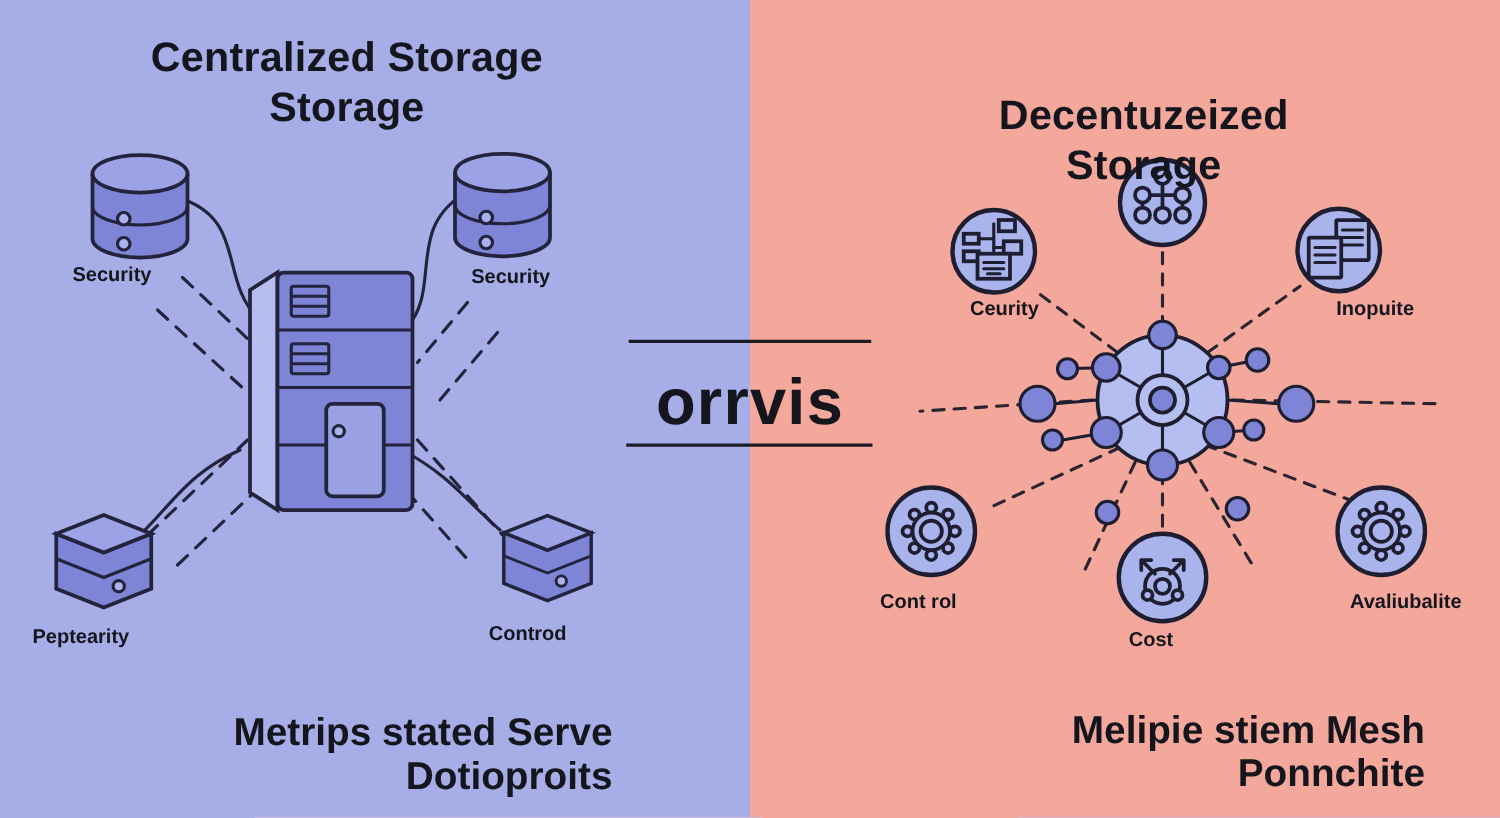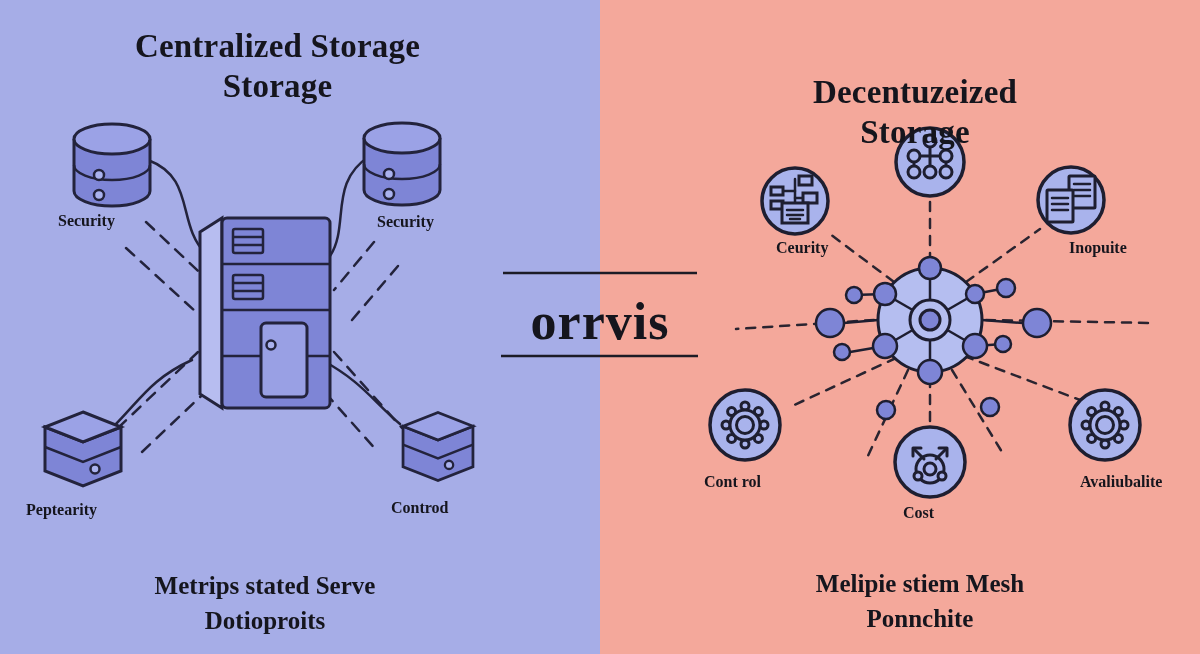--- a/index.html
+++ b/index.html
@@ -7,24 +7,24 @@
     --icon-fill:#7e85d6; --icon-fill-light:#a9b3ec; --hub-fill:#b5bef0;
     --outline:#23233c; --outline2:#1e1e30; --dash-right:#2a2430;
   }
   *{margin:0;padding:0;box-sizing:border-box;}
   body{font-family:"Liberation Sans",sans-serif;}
   .canvas{position:relative;width:1200px;height:654px;overflow:hidden;background:var(--left-bg);}
   .half{position:absolute;top:0;height:654px;}
   .half.left{left:0;width:600px;background:var(--left-bg);}
   .half.right{left:600px;width:600px;background:var(--right-bg);}
   svg.overlay{position:absolute;left:0;top:0;}
-  .txt{position:absolute;color:var(--text);font-weight:bold;white-space:nowrap;font-family:Liberation Serif, serif;}
+  .txt{position:absolute;color:var(--text);font-weight:bold;white-space:nowrap;}
   .title{font-size:33px;line-height:40px;text-align:center;letter-spacing:.2px;}
   .lbl{font-size:16px;}
-  .caption{font-size:25px;line-height:35px;text-align:center;}
+  .caption{font-size:31px;line-height:35px;text-align:right;}
   .orrvis{font-size:52px;letter-spacing:1px;text-align:center;}
   
   .ln{fill:none;stroke:var(--outline);stroke-width:2.5;stroke-linecap:round;}
   .dash{fill:none;stroke:var(--outline);stroke-width:2.5;stroke-dasharray:11 9;stroke-linecap:round;}
   .dash2{fill:none;stroke:var(--dash-right);stroke-width:2.5;stroke-dasharray:9 8;stroke-linecap:round;}
   .db-body{fill:var(--icon-fill);stroke:var(--outline);stroke-width:3;}
   .db-top{fill:#9ba2e6;stroke:var(--outline);stroke-width:3;}
   .stroke-only{fill:none;stroke:var(--outline);stroke-width:2.5;}
   .dot{fill:#aab2ee;stroke:var(--outline);stroke-width:2.5;}
   .srv-front{fill:var(--icon-fill);stroke:var(--outline);stroke-width:3;}

